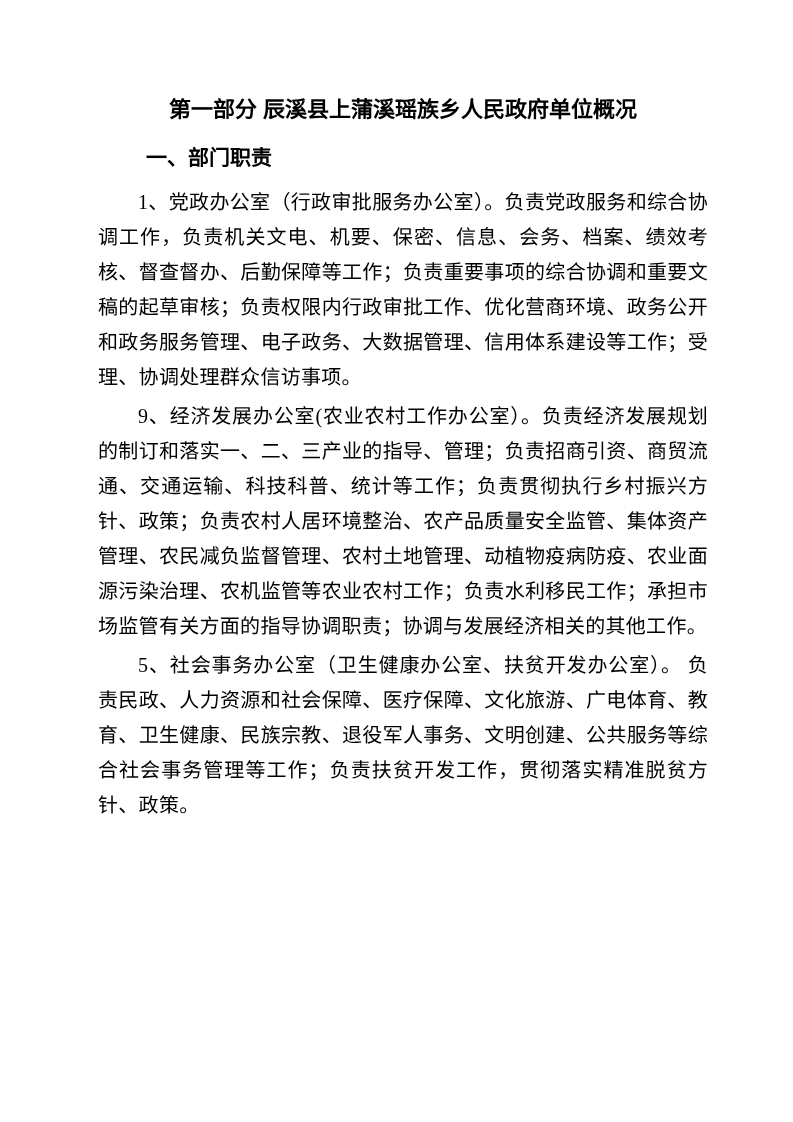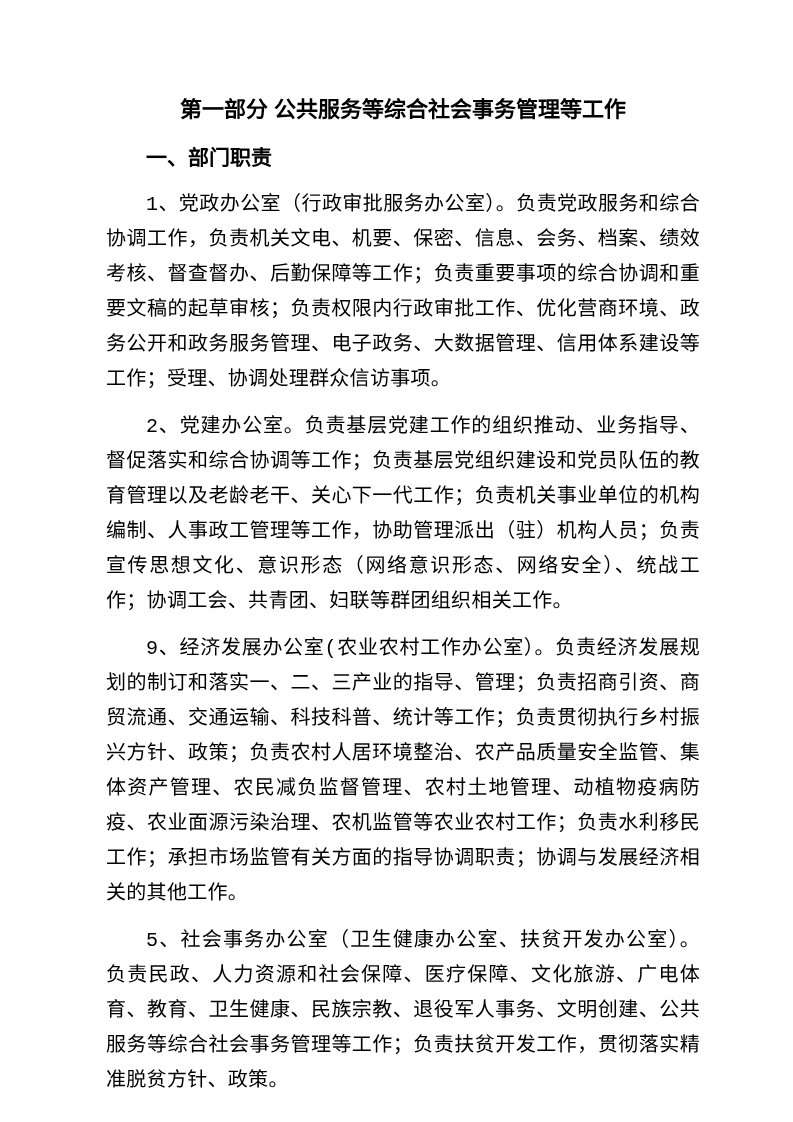--- a/index.html
+++ b/index.html
@@ -33,34 +33,33 @@
   }
   .section-heading {
     font-family: "Liberation Sans", "DejaVu Sans", sans-serif;
     font-size: 21px;
     font-weight: bold;
     line-height: 35px;
     margin: 10px;
     text-indent: 2em;
   }
   .body-paragraph {
-    font-family: Liberation Mono, monospace;
+    font-family: Liberation Serif, serif;
     font-size: 20px;
     line-height: 35px;
-    margin: 12px;
+    margin: 4px;
     text-indent: 2em;
     text-align: justify;
     letter-spacing: 0.3px;
   }
 </style>
 </head>
 <body>
 
 <div class="page">
   <div class="content">
-    <h1 class="doc-title">第一部分 公共服务等综合社会事务管理等工作</h1>
+    <h1 class="doc-title">第一部分 辰溪县上蒲溪瑶族乡人民政府单位概况</h1>
     <h2 class="section-heading">一、部门职责</h2>
     <p class="body-paragraph">1、党政办公室（行政审批服务办公室）。负责党政服务和综合协调工作，负责机关文电、机要、保密、信息、会务、档案、绩效考核、督查督办、后勤保障等工作；负责重要事项的综合协调和重要文稿的起草审核；负责权限内行政审批工作、优化营商环境、政务公开和政务服务管理、电子政务、大数据管理、信用体系建设等工作；受理、协调处理群众信访事项。</p>
-    <p class="body-paragraph">2、党建办公室。负责基层党建工作的组织推动、业务指导、督促落实和综合协调等工作；负责基层党组织建设和党员队伍的教育管理以及老龄老干、关心下一代工作；负责机关事业单位的机构编制、人事政工管理等工作，协助管理派出（驻）机构人员；负责宣传思想文化、意识形态（网络意识形态、网络安全）、统战工作；协调工会、共青团、妇联等群团组织相关工作。</p>
     <p class="body-paragraph">9、经济发展办公室(农业农村工作办公室）。负责经济发展规划的制订和落实一、二、三产业的指导、管理；负责招商引资、商贸流通、交通运输、科技科普、统计等工作；负责贯彻执行乡村振兴方针、政策；负责农村人居环境整治、农产品质量安全监管、集体资产管理、农民减负监督管理、农村土地管理、动植物疫病防疫、农业面源污染治理、农机监管等农业农村工作；负责水利移民工作；承担市场监管有关方面的指导协调职责；协调与发展经济相关的其他工作。</p>
     <p class="body-paragraph">5、社会事务办公室（卫生健康办公室、扶贫开发办公室）。 负责民政、人力资源和社会保障、医疗保障、文化旅游、广电体育、教育、卫生健康、民族宗教、退役军人事务、文明创建、公共服务等综合社会事务管理等工作；负责扶贫开发工作，贯彻落实精准脱贫方针、政策。</p>
   </div>
 </div>
 
 </body></html>

